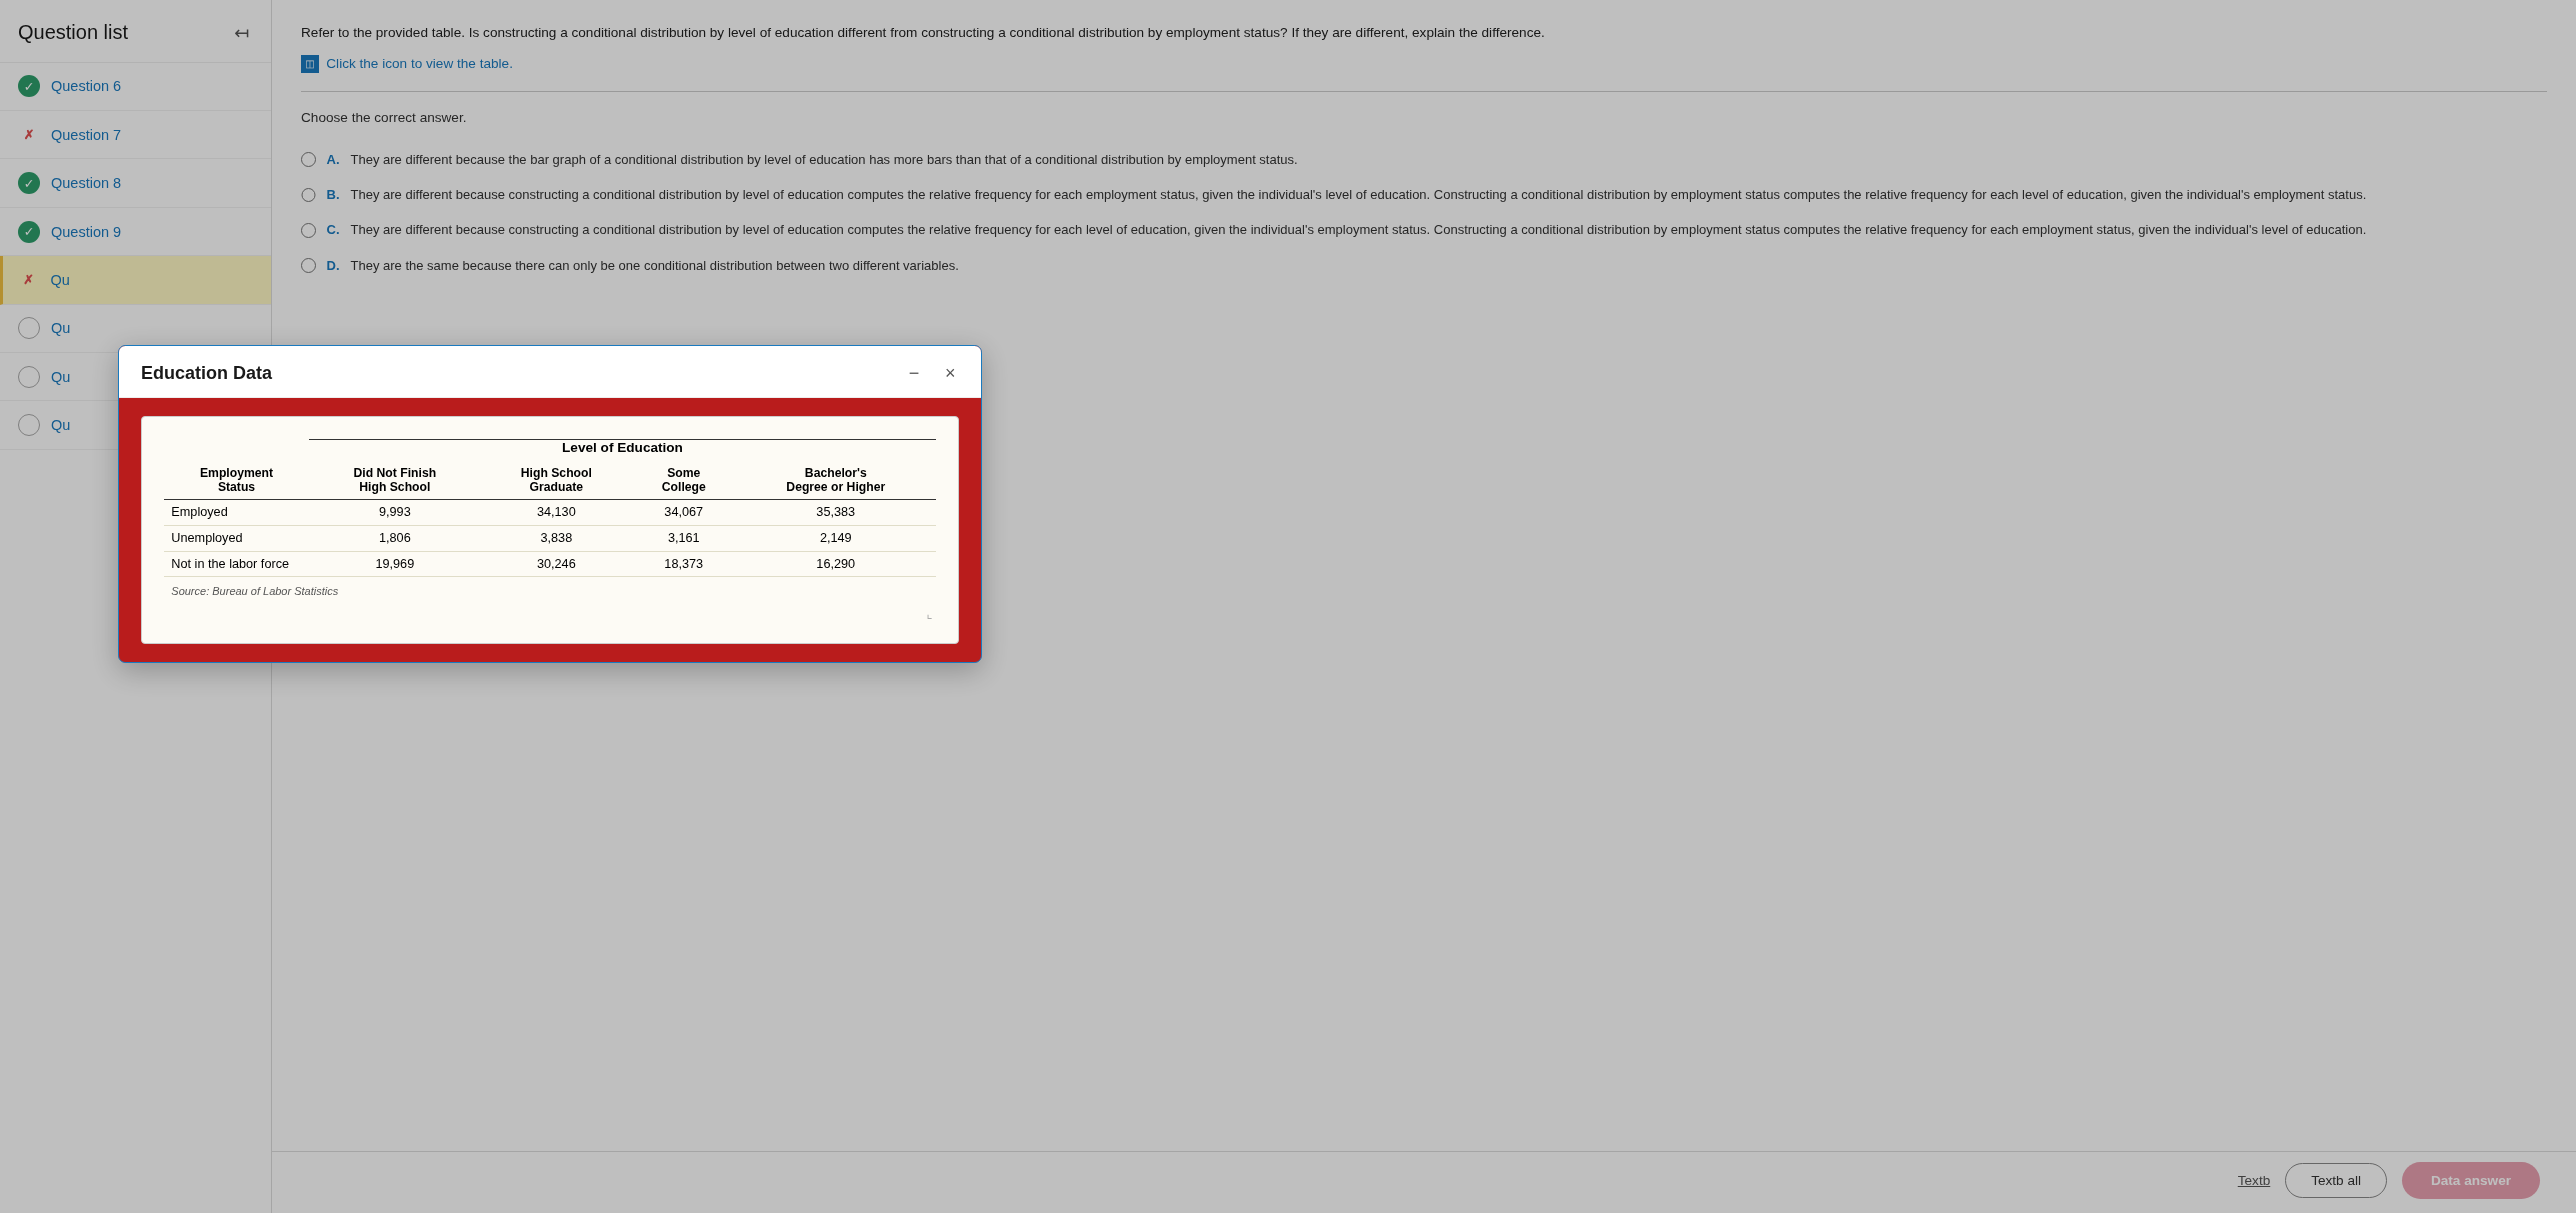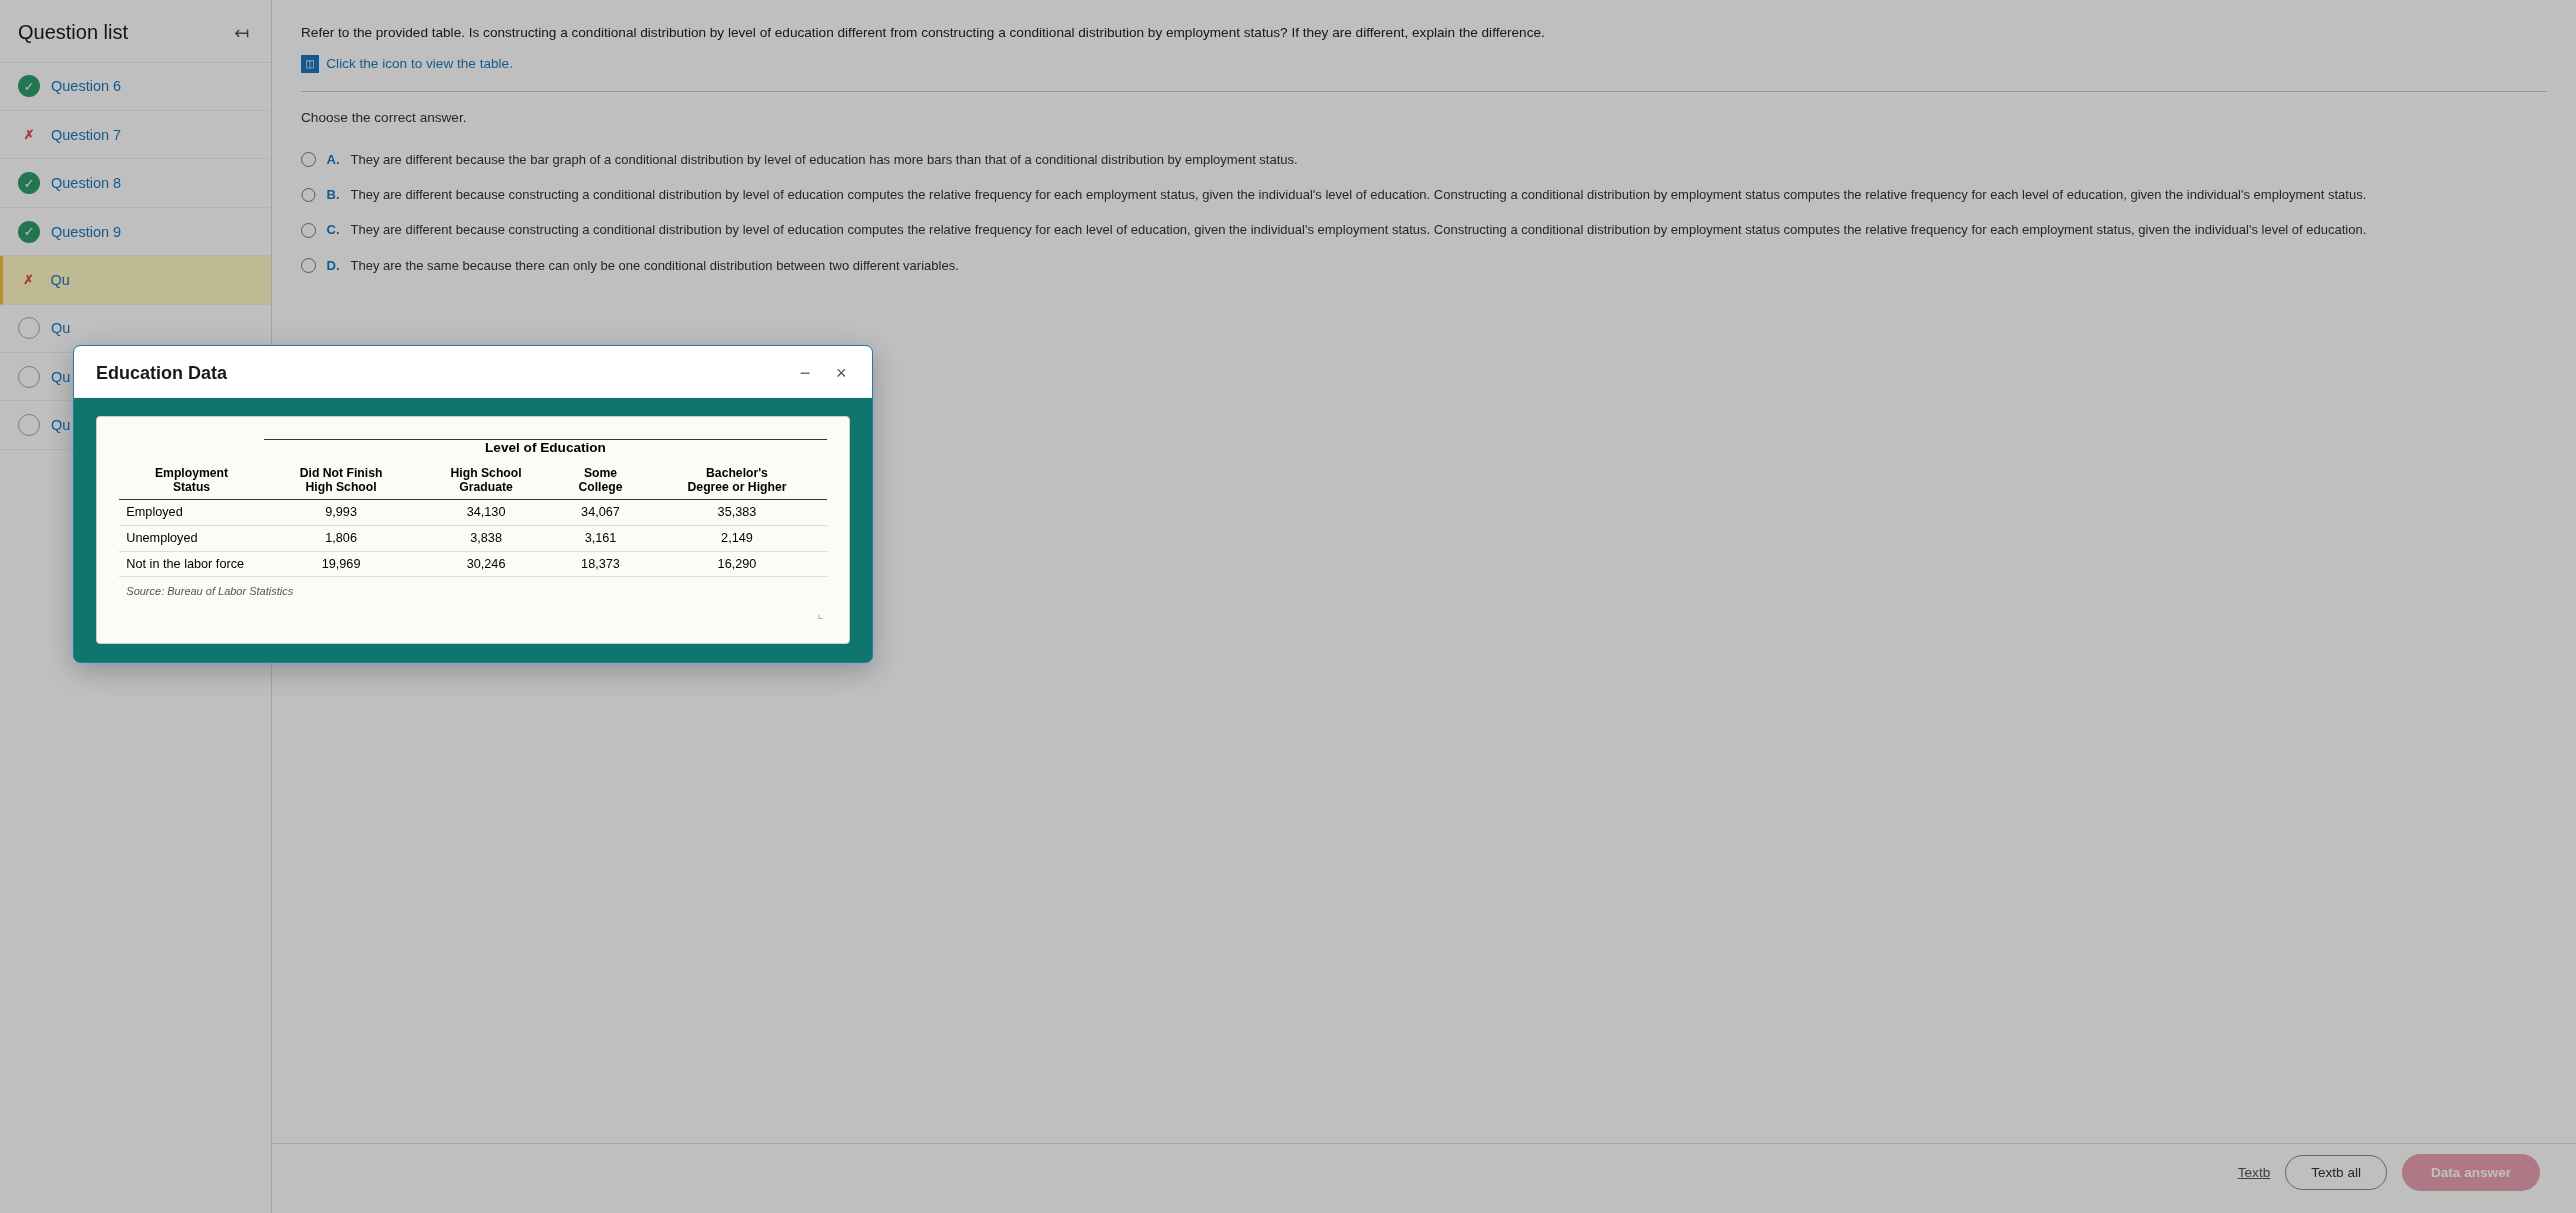--- a/index.html
+++ b/index.html
@@ -130,21 +130,21 @@
     }
     .option-letter {
       font-weight: bold;
       color: #1a7abf;
       flex-shrink: 0;
     }
 
     
     .bottom-bar {
       position: fixed;
-      bottom: 12px;
+      bottom: 4px;
       right: 0;
       left: 272px;
       height: 58px;
       background: white;
       border-top: 0.9px solid #ddd;
       display: flex;
       align-items: center;
       justify-content: flex-end;
       padding: 0 36px;
       gap: 14.5px;
@@ -184,26 +184,27 @@
       top: 0; left: 0; right: 0; bottom: 0;
       background: rgba(0,0,0,0.25);
       z-index: 1000;
       display: flex;
       align-items: flex-start;
       justify-content: flex-start;
       padding-top: 345px;
       padding-left: 73px;
     }
     .modal {
-      background: #0f766e;
+      background: #b91c1c;
       border: 1.8px solid #1a7abf;
       border-radius: 7.3px;
-      width: 800px;
+      width: 864px;
       box-shadow: 0 7.3px 29px rgba(0,0,0,0.25);
       overflow: hidden;
+      margin-left: 45px;
     }
     .modal-header {
       display: flex;
       align-items: center;
       justify-content: space-between;
       padding: 14.5px 18px 11px 22px;
       background: white;
       border-bottom: 0.9px solid #eee;
     }
     .modal-title {

